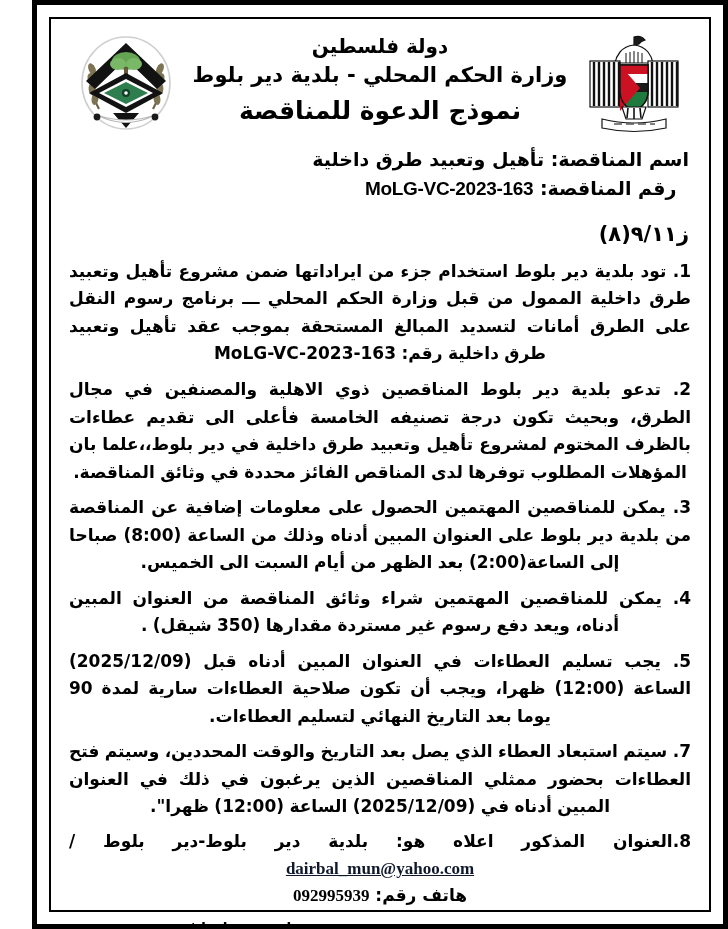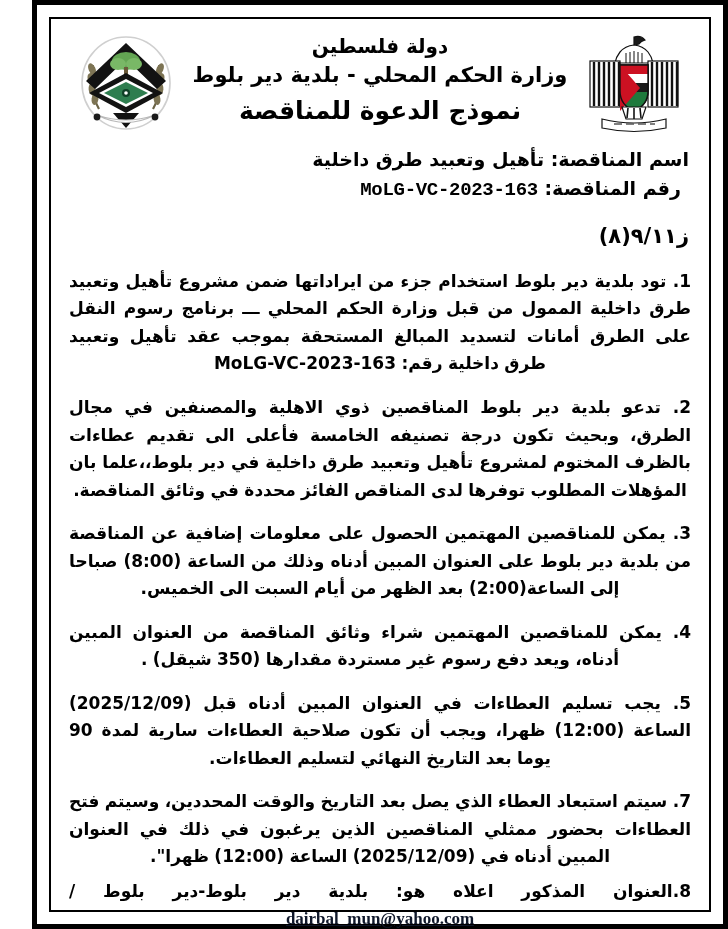--- a/index.html
+++ b/index.html
@@ -95,40 +95,40 @@
     padding-left: 18px;
   }
   .tender-name,
   .tender-number {
     font-size: 19px;
     font-weight: bold;
     line-height: 1.55;
     white-space: nowrap;
   }
   .ltr-num {
-    font-family: Liberation Mono, monospace;
+    font-family: Liberation Sans, sans-serif;
     direction: ltr;
     unicode-bidi: embed;
     font-weight: bold;
     letter-spacing: -0.3px;
     margin-left: 40px;
   }
 
   
   .clauses {
     flex: 1 1 auto;
     padding: 4px 8px 0 8px;
   }
   .clause {
     font-size: 17px;
     font-weight: bold;
     line-height: 1.62;
     text-align: justify;
     text-align-last: center;
-    margin: 16px 0 7px 0;
+    margin: 8px 0 7px 0;
     word-spacing: -0.5px;
   }
   .clause-tight {
     margin-bottom: 2px;
   }
 
   
   .contact {
     padding: 0 8px;
   }

